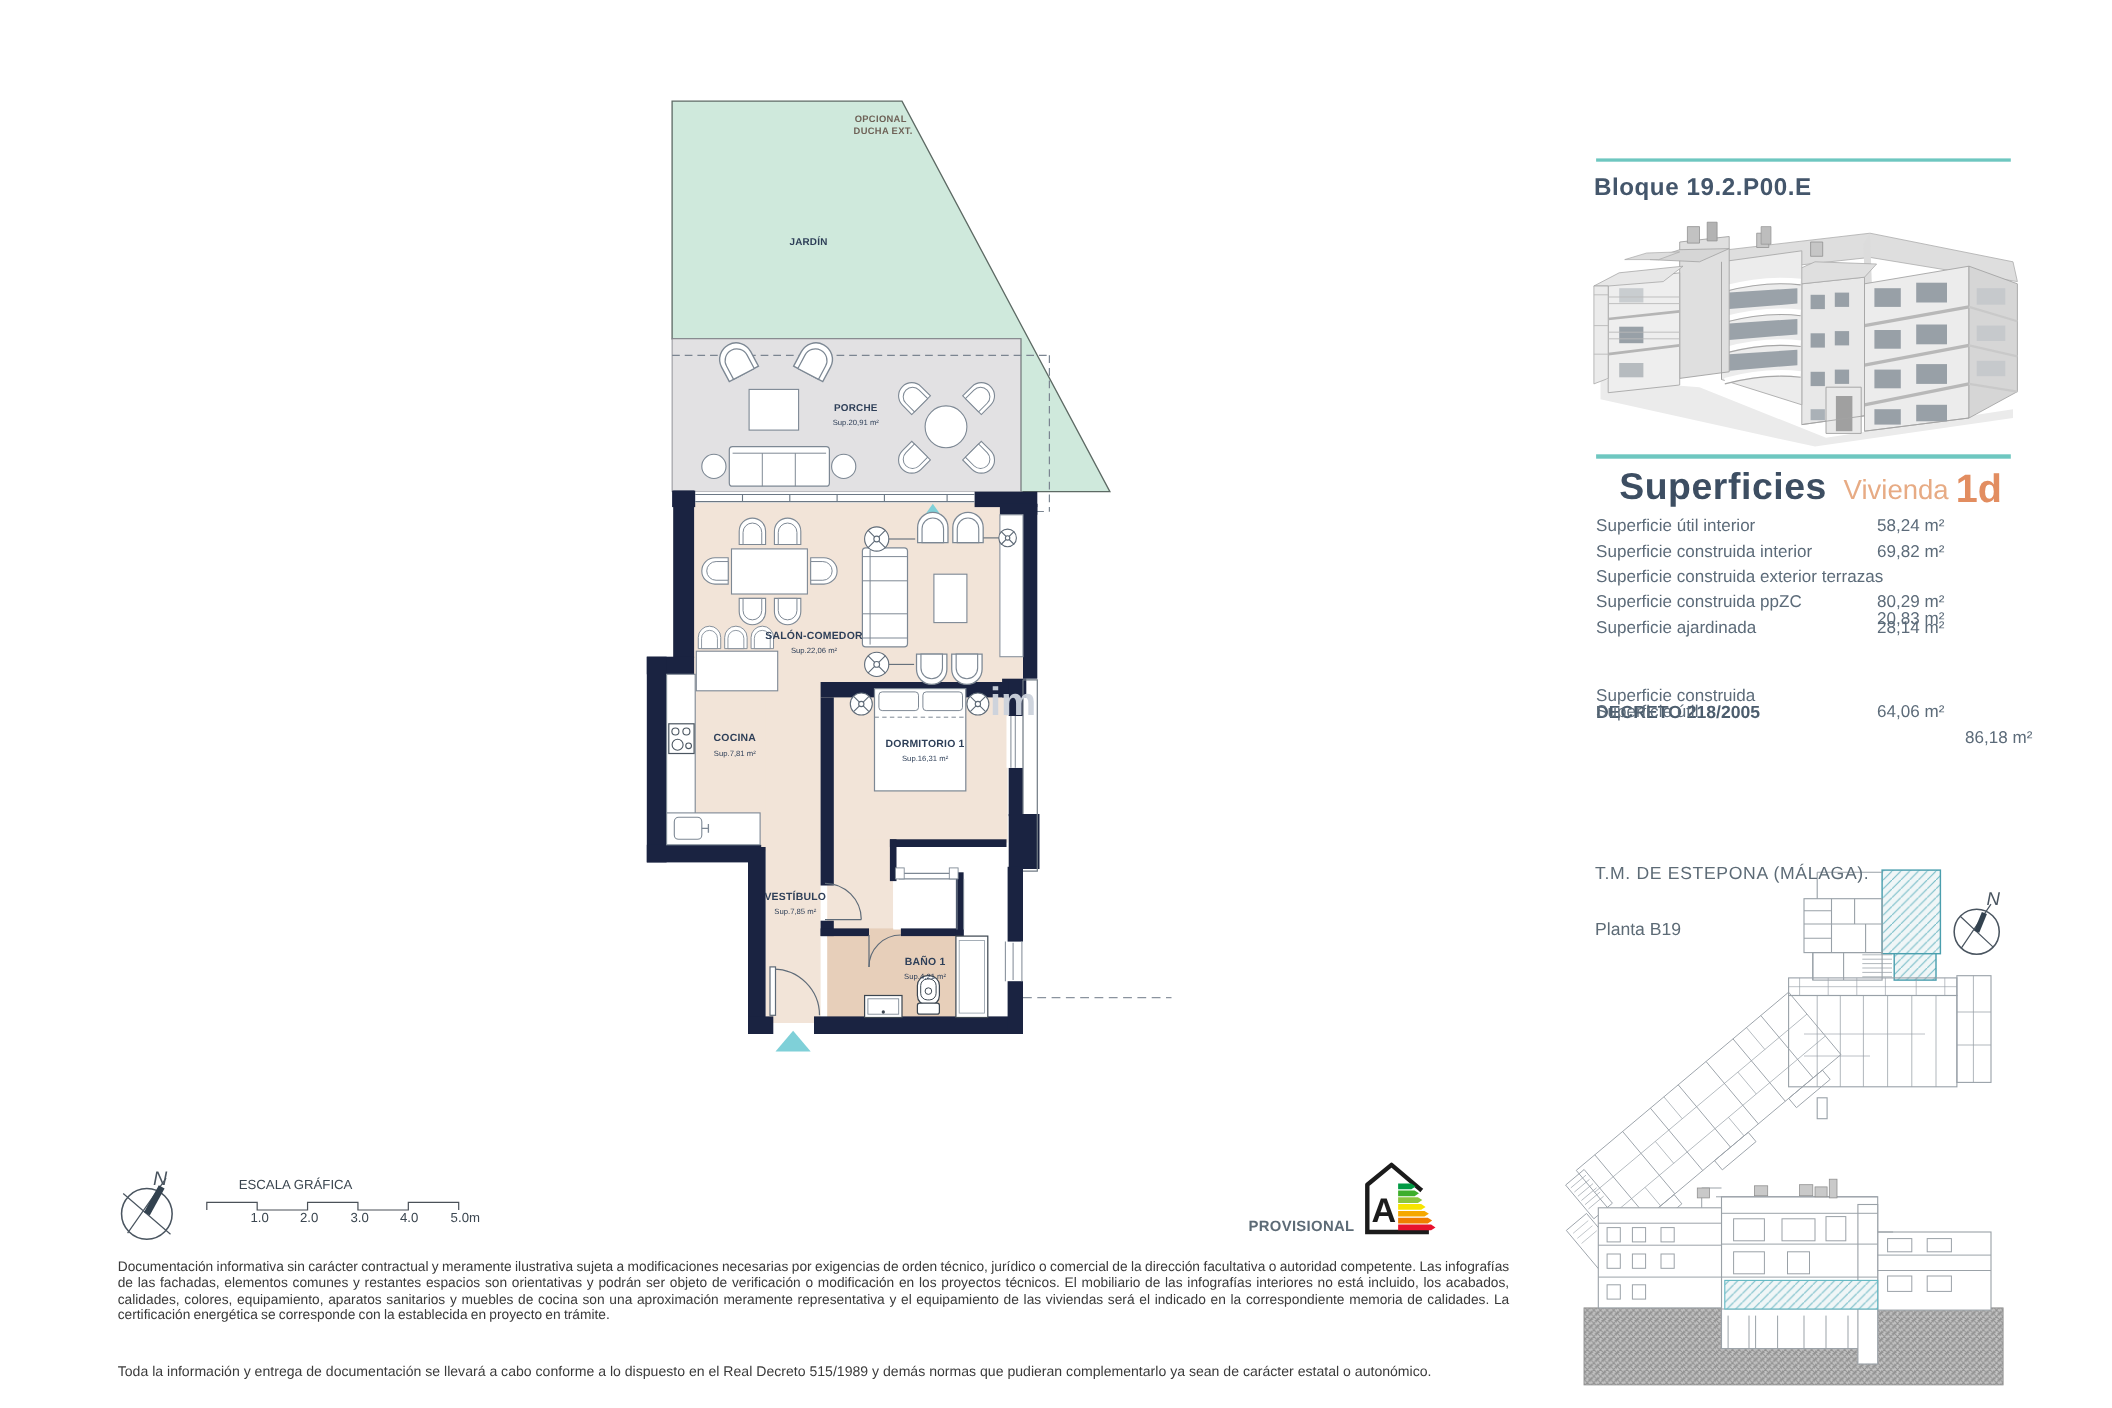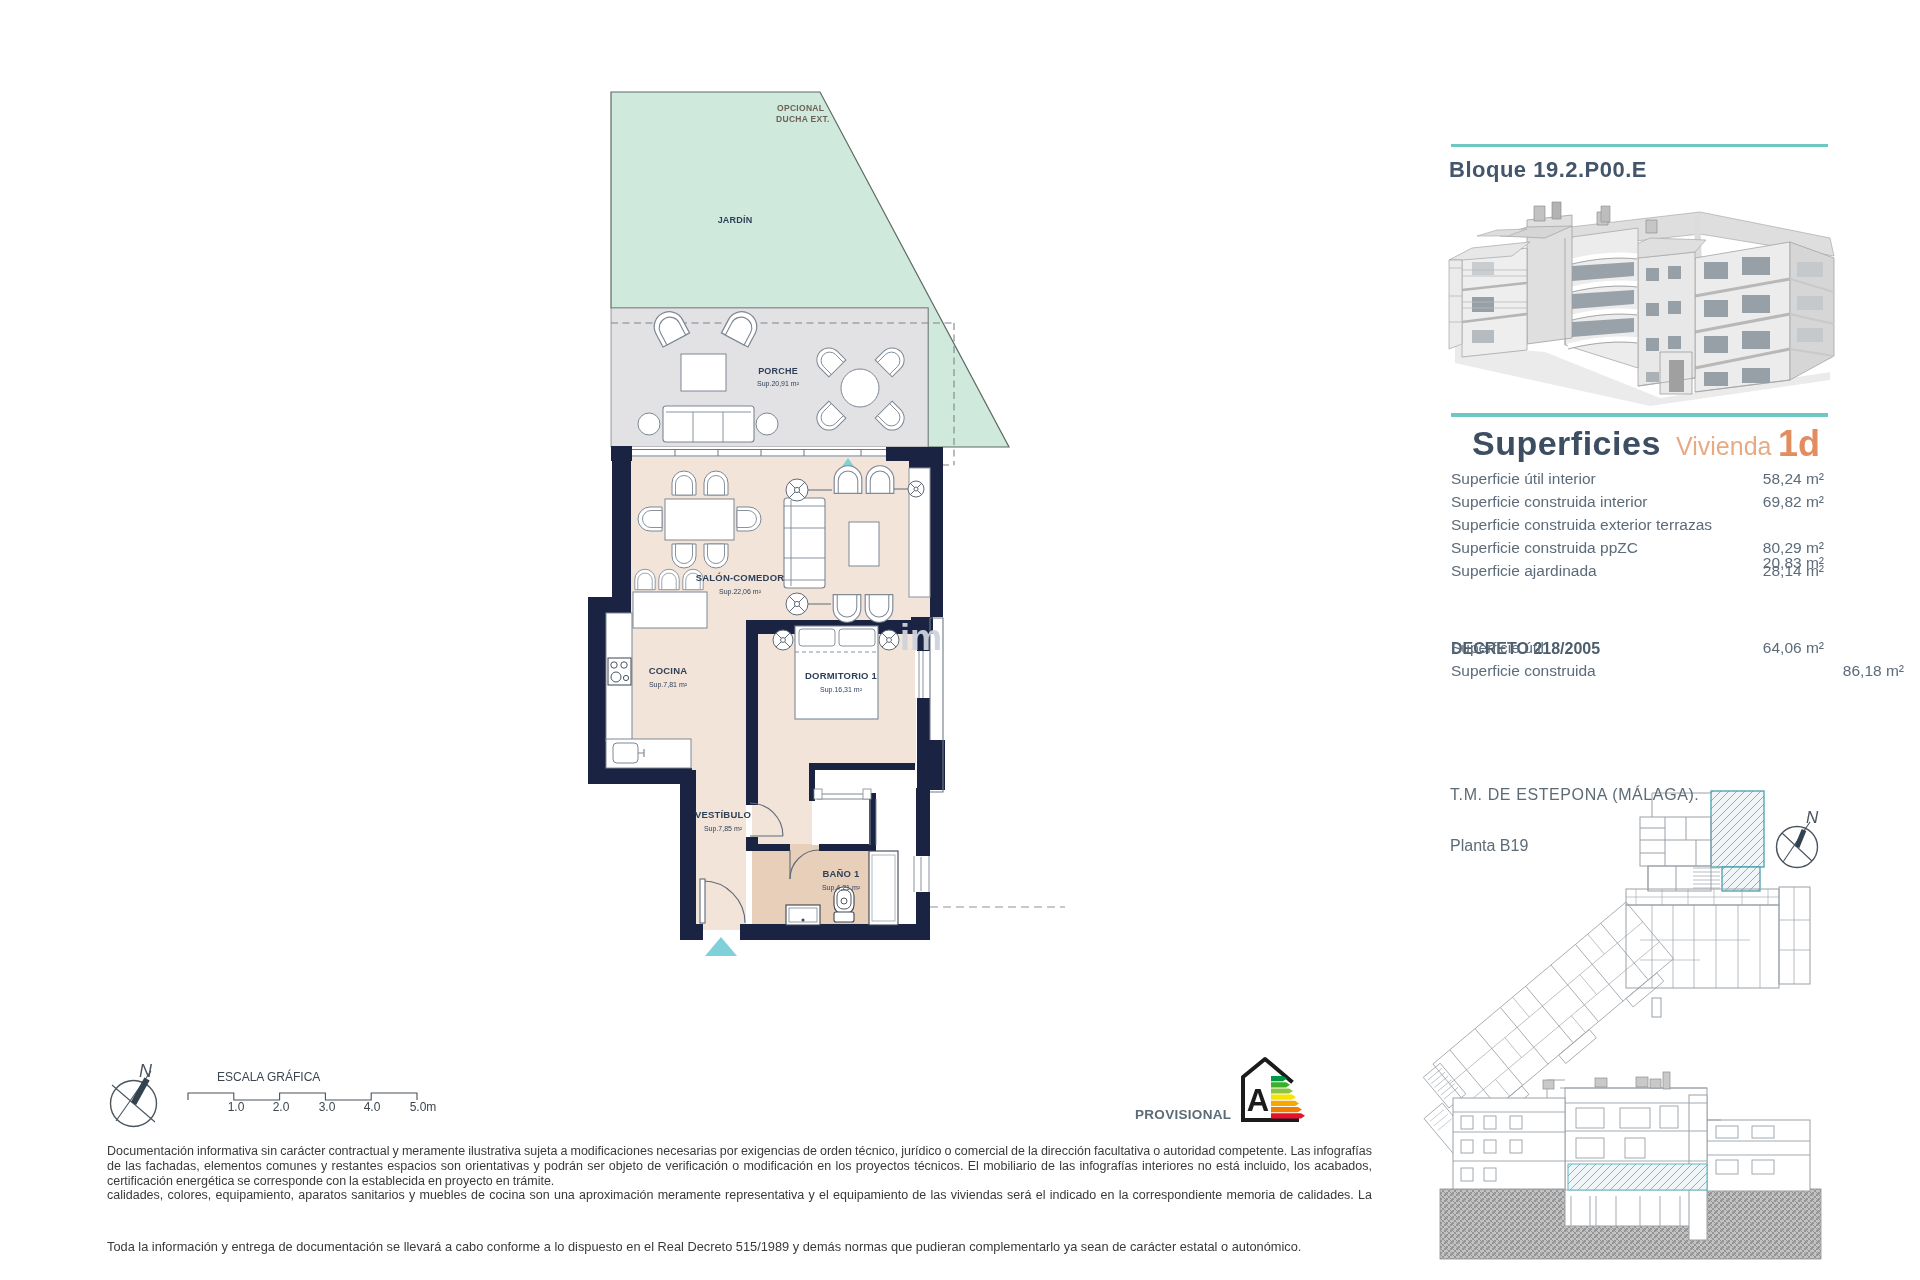--- a/index.html
+++ b/index.html
@@ -1,19 +1,19 @@
 <!DOCTYPE html>
 <html><head><meta charset="utf-8">
 <style>
 html,body{margin:0;padding:0;background:#fff;}
 body{width:1920px;height:1280px;position:relative;overflow:hidden;font-family:"Liberation Sans",sans-serif;}
 .abs{position:absolute;}
 .tealline{position:absolute;background:#6ec7c0;height:3px;width:377px;left:1451px;}
 .lbl{color:#5c6b79;font-size:15.5px;}
-.val{color:#5c6b79;font-size:15.5px;text-align:right;}
+.val{color:#5c6b79;font-size:15.5px;text-align:center;}
 </style></head>
 <body>
 <svg class="abs" style="left:0;top:0" width="1920" height="1280" viewBox="0 0 1920 1280">
 <defs>
 <pattern id="ghatch" width="6" height="6" patternUnits="userSpaceOnUse">
 <rect width="6" height="6" fill="#c2c2c2"></rect>
 <path d="M0,6 L6,0 M0,0 L6,6 M3,-1 L7,3 M-1,3 L3,7" stroke="#909090" stroke-width="0.9"></path>
 </pattern>
 <pattern id="thatch" width="8" height="8" patternUnits="userSpaceOnUse">
 <rect width="8" height="8" fill="#f0f6f7"></rect>
@@ -436,24 +436,24 @@
 <div class="abs val" style="left:1650px;width:174px;top:493px;">69,82 m²</div>
 <div class="abs lbl" style="left:1451px;top:516px;">Superficie construida exterior terrazas</div>
 <div class="abs val" style="left:1650px;width:174px;top:516px;margin-top:38px;">20,83 m²</div>
 <div class="abs lbl" style="left:1451px;top:539px;">Superficie construida ppZC</div>
 <div class="abs val" style="left:1650px;width:174px;top:539px;">80,29 m²</div>
 <div class="abs lbl" style="left:1451px;top:562px;">Superficie ajardinada</div>
 <div class="abs val" style="left:1650px;width:174px;top:562px;">28,14 m²</div>
 <div class="abs" style="left:1451px;top:616px;font-size:16px;font-weight:bold;color:#4c5d6d;margin-top:24px;">DECRETO 218/2005</div>
 <div class="abs lbl" style="left:1451px;top:639px;">Superficie útil</div>
 <div class="abs val" style="left:1650px;width:174px;top:639px;">64,06 m²</div>
-<div class="abs lbl" style="left:1451px;top:662px;">Superficie construida</div>
+<div class="abs lbl" style="left:1451px;top:624px;">Superficie construida</div>
 <div class="abs val" style="left:1730px;width:174px;top:662px;">86,18 m²</div>
 <div class="abs" style="left:1450px;top:786px;font-size:16px;color:#5d6b76;letter-spacing:0.6px;">T.M. DE ESTEPONA (MÁLAGA).</div>
 <div class="abs" style="left:1450px;top:837px;font-size:16px;color:#5d6b76;">Planta B19</div>
 <div class="abs" style="left:1135px;top:1107px;font-size:13.5px;font-weight:bold;color:#5d6b76;letter-spacing:0.3px;">PROVISIONAL</div>
 <div class="abs" style="left:107px;top:1144px;width:1265px;color:#3a3a3a;font-size:12.5px;line-height:14.75px;word-spacing:-0.5px;">
 <div style="text-align:justify;text-align-last:justify;">Documentación informativa sin carácter contractual y meramente ilustrativa sujeta a modificaciones necesarias por exigencias de orden técnico, jurídico o comercial de la dirección facultativa o autoridad competente. Las infografías</div>
 <div style="text-align:justify;text-align-last:justify;">de las fachadas, elementos comunes y restantes espacios son orientativas y podrán ser objeto de verificación o modificación en los proyectos técnicos. El mobiliario de las infografías interiores no está incluido, los acabados,</div>
+<div style="text-align:justify;text-align-last:justify;">calidades, colores, equipamiento, aparatos sanitarios y muebles de cocina son una aproximación meramente representativa y el equipamiento de las viviendas será el indicado en la correspondiente memoria de calidades. La</div>
 <div>certificación energética se corresponde con la establecida en proyecto en trámite.</div>
-<div style="text-align:justify;text-align-last:justify;">calidades, colores, equipamiento, aparatos sanitarios y muebles de cocina son una aproximación meramente representativa y el equipamiento de las viviendas será el indicado en la correspondiente memoria de calidades. La</div>
 </div>
 <div class="abs" style="left:107px;top:1239px;width:1360px;color:#3a3a3a;font-size:12.8px;">Toda la información y entrega de documentación se llevará a cabo conforme a lo dispuesto en el Real Decreto 515/1989 y demás normas que pudieran complementarlo ya sean de carácter estatal o autonómico.</div>
 
 </body></html>

